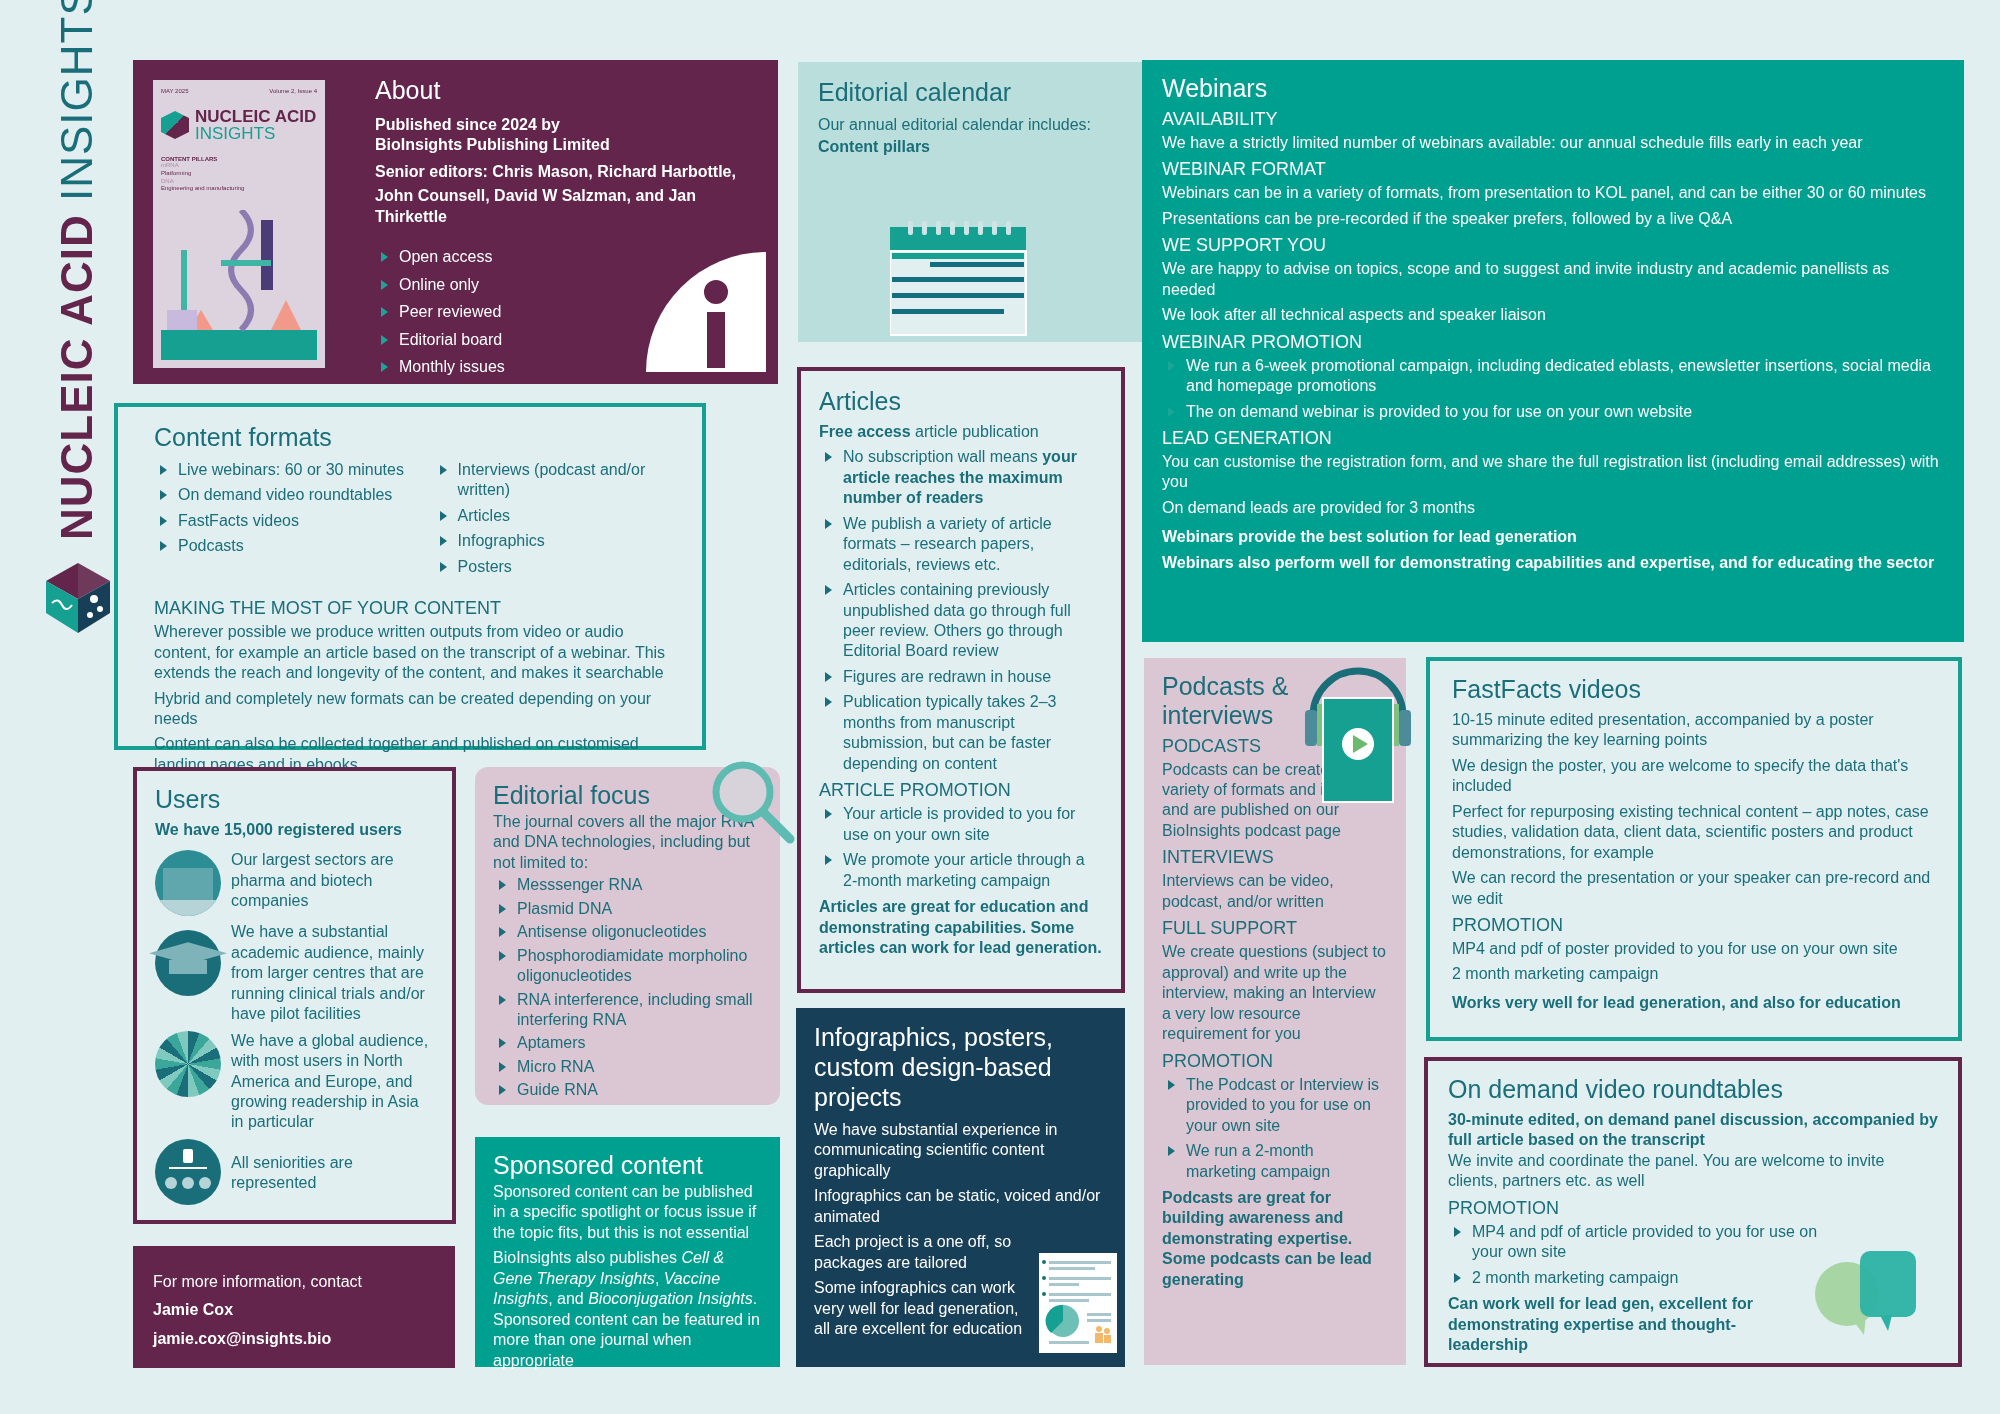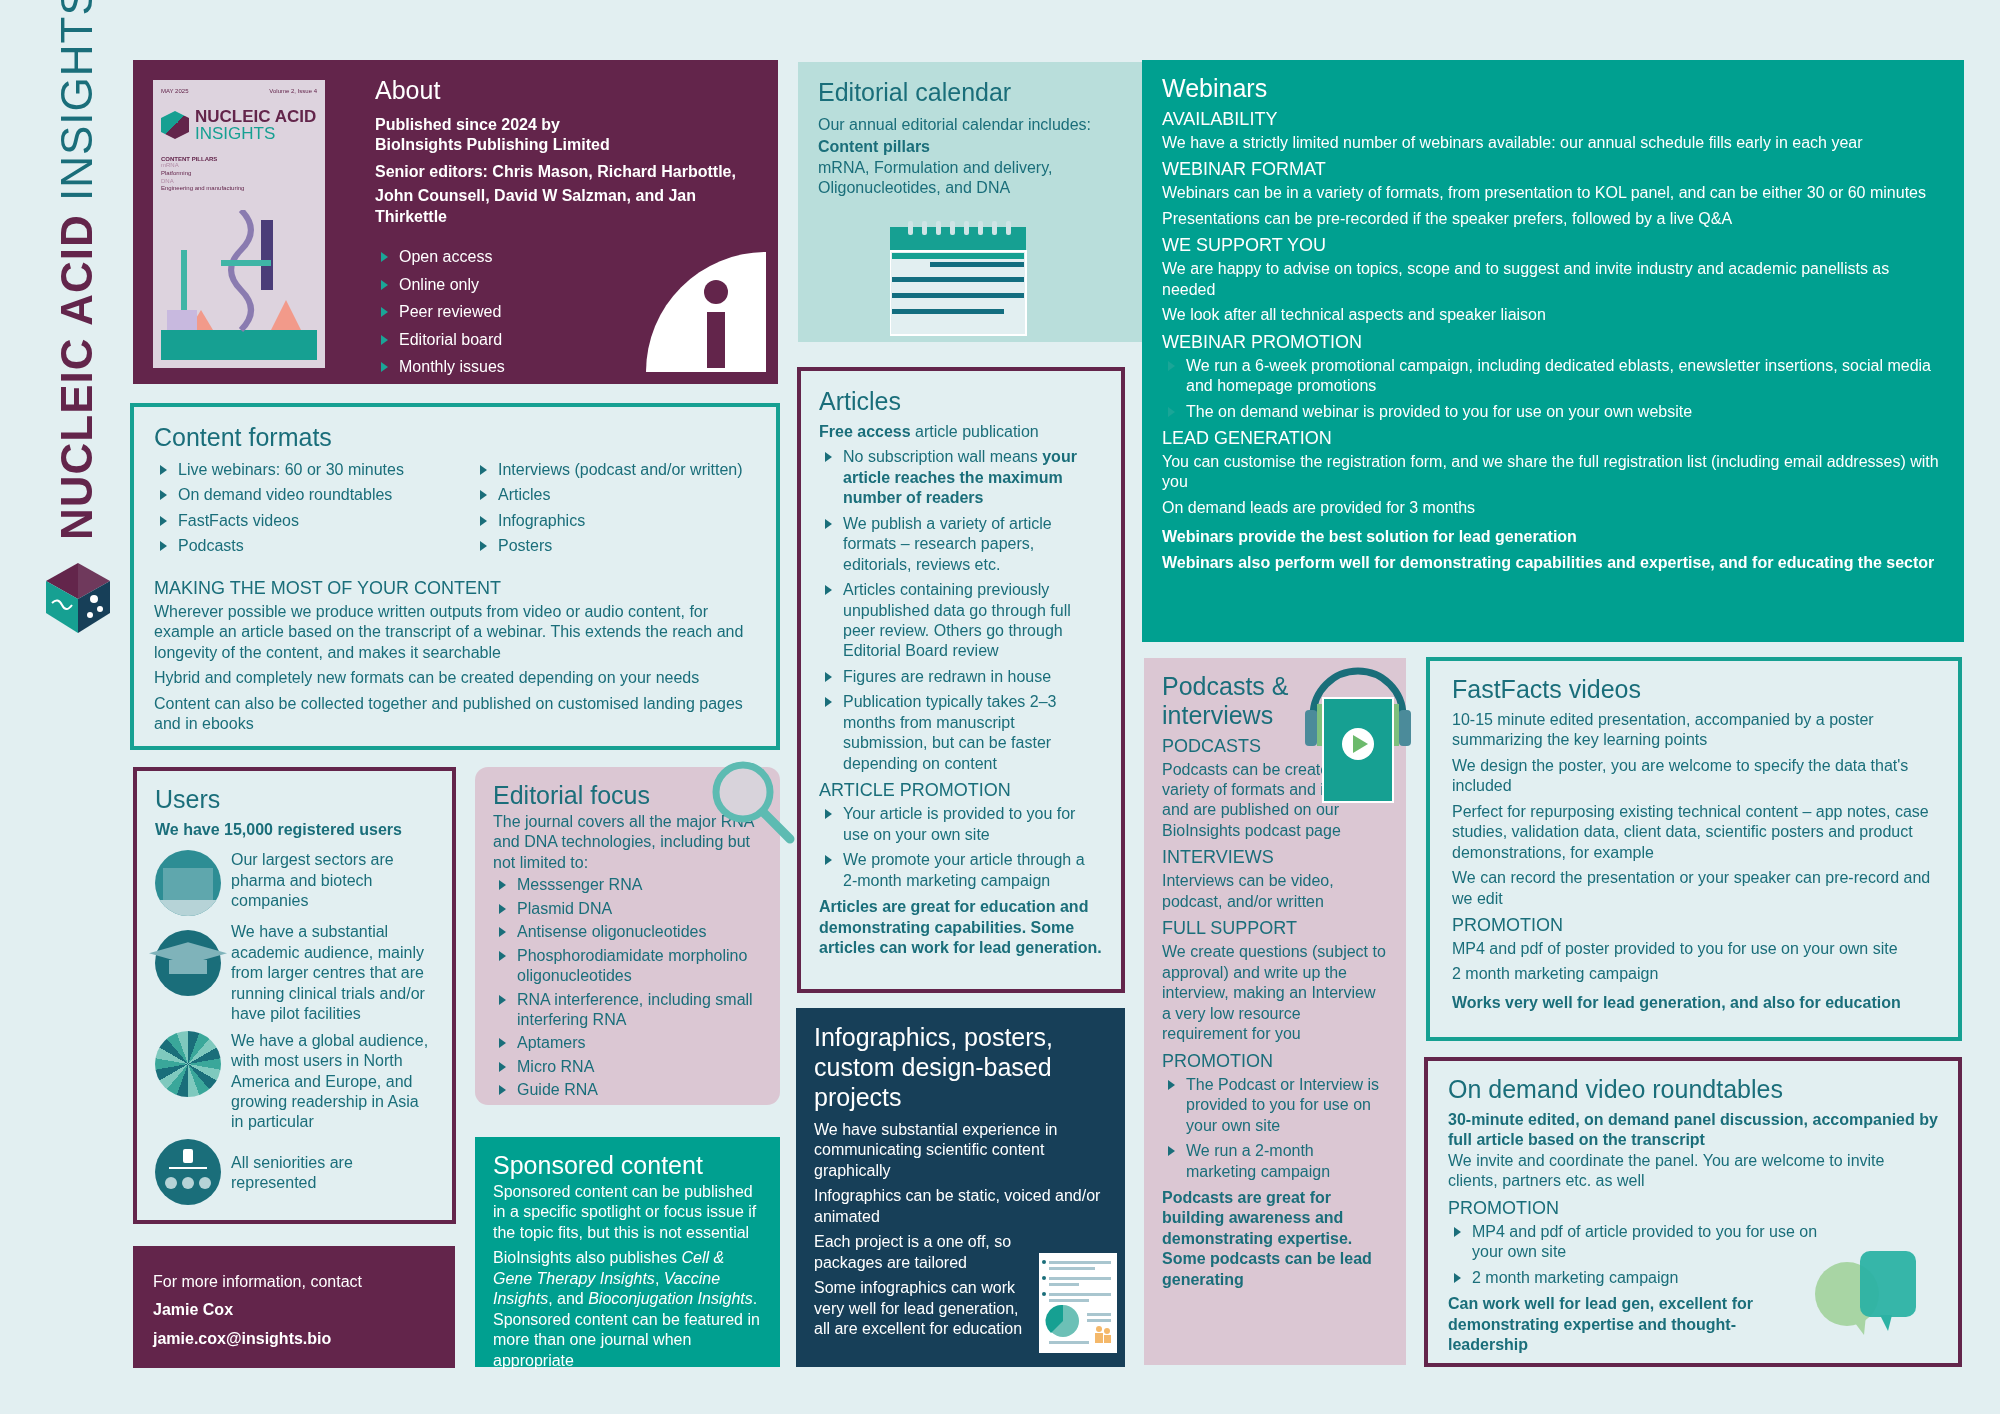--- a/index.html
+++ b/index.html
@@ -111,21 +111,20 @@
     <path d="M120 0 L120 120 L0 120 A120 120 0 0 1 120 0 Z" fill="#fff"></path>
     <circle cx="70" cy="40" r="12" fill="#63254b"></circle>
     <rect x="61" y="60" width="18" height="56" fill="#63254b"></rect>
   </svg>
 </div>
 
 <div class="panel mint" style="left:798px;top:62px;width:364px;height:280px;padding:16px 20px;">
   <h2 style="margin-bottom:8px;">Editorial calendar</h2>
   <p style="margin-bottom:2px;">Our annual editorial calendar includes:</p>
   <p class="b" style="margin:0;">Content pillars</p>
-  <p>mRNA, Formulation and delivery, Oligonucleotides, and DNA</p>
   <svg width="140" height="120" viewBox="0 0 140 120" style="position:absolute;left:92px;top:155px;">
     <rect x="0" y="10" width="136" height="24" fill="#16a092"></rect>
     <g fill="#cfe4e6">
         <rect x="18" y="4" width="5" height="14" rx="2"></rect>
         <rect x="32" y="4" width="5" height="14" rx="2"></rect>
         <rect x="46" y="4" width="5" height="14" rx="2"></rect>
         <rect x="60" y="4" width="5" height="14" rx="2"></rect>
         <rect x="74" y="4" width="5" height="14" rx="2"></rect>
         <rect x="88" y="4" width="5" height="14" rx="2"></rect>
         <rect x="102" y="4" width="5" height="14" rx="2"></rect>
@@ -155,21 +154,21 @@
     <li>We run a 6-week promotional campaign, including dedicated eblasts, enewsletter insertions, social media and homepage promotions</li>
     <li>The on demand webinar is provided to you for use on your own website</li>
   </ul>
   <div class="sub">LEAD GENERATION</div>
   <p>You can customise the registration form, and we share the full registration list (including email addresses) with you</p>
   <p style="margin-bottom:9px;">On demand leads are provided for 3 months</p>
   <p class="b">Webinars provide the best solution for lead generation</p>
   <p class="b">Webinars also perform well for demonstrating capabilities and expertise, and for educating the sector</p>
 </div>
 
-<div class="panel outline-teal" style="left:130px;top:403px;width:650px;height:347px;padding:16px 20px;">
+<div class="panel outline-teal" style="left:114px;top:403px;width:592px;height:347px;padding:16px 36px;">
   <h2 style="margin-bottom:8px;">Content formats</h2>
   <div style="display:flex;gap:20px;">
     <ul class="tri" style="width:300px;">
       <li>Live webinars: 60 or 30 minutes</li>
       <li>On demand video roundtables</li>
       <li>FastFacts videos</li>
       <li>Podcasts</li>
     </ul>
     <ul class="tri">
       <li>Interviews (podcast and/or written)</li>

